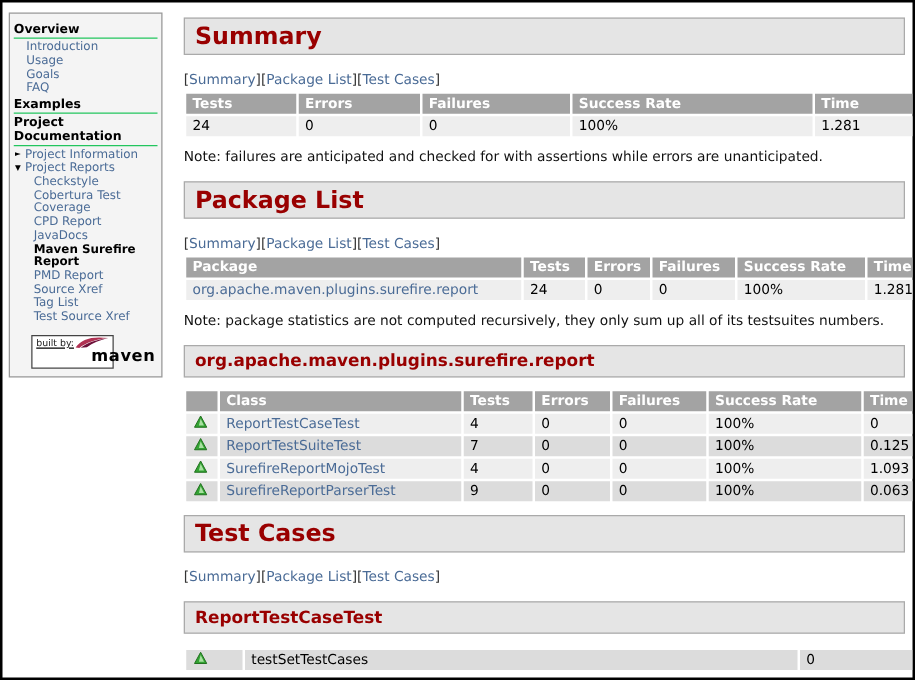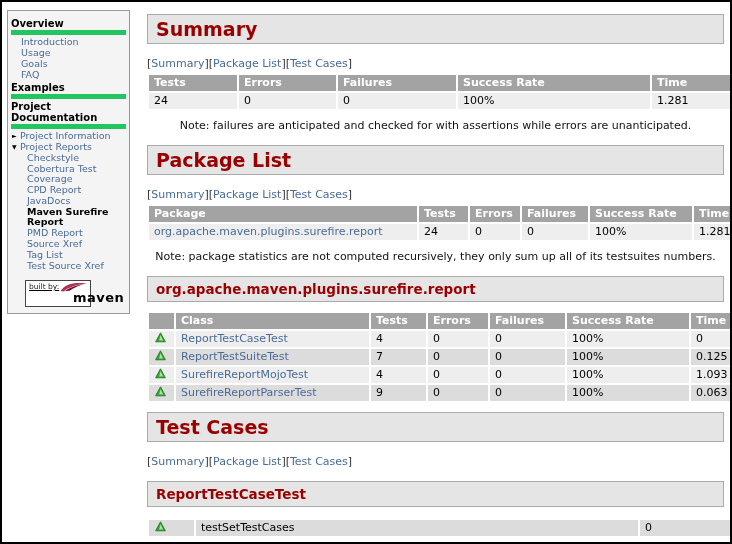--- a/index.html
+++ b/index.html
@@ -11,21 +11,21 @@
   a{text-decoration:none;color:#4a6b96;cursor:pointer;}
 
   
   .sidebar{
     position:absolute;left:5px;top:8px;width:123px;box-sizing:border-box;
     background:#f4f4f4;border:1px solid #999;padding:5px 3px 6px 3px;
     font-size:9.5px;line-height:10px;
   }
   .side-header{
     font-weight:bold;font-size:10px;line-height:11px;color:#000;
-    border-bottom:5px solid #22c55e;margin:2px 0 2px 0;padding-bottom:1px;
+    border-bottom:1px solid #22c55e;margin:2px 0 2px 0;padding-bottom:1px;
   }
   .side-link{display:block;color:#4a6b96;padding-left:10px;margin:1px 0;}
   .side-toggle{display:block;color:#4a6b96;padding-left:1px;margin:1px 0;}
   .side-toggle .arrow{
     display:inline-block;width:8px;font-size:6px;color:#000;vertical-align:1px;
   }
   .side-sublink{display:block;color:#4a6b96;padding-left:16px;margin:1px 0;}
   .side-current{
     display:block;font-weight:bold;color:#000;padding-left:16px;margin:1px 0;
   }
@@ -49,21 +49,21 @@
     margin:0 0 13px 0;
   }
   .h2bar.gap{margin-top:13px;}
   .h3bar{
     background:#e5e5e5;border:1px solid #aaa;color:#990000;
     font-size:13.5px;line-height:16px;font-weight:bold;padding:4px 8px;
     margin:13px 0 9px 0;
   }
   .navline{font-size:11px;line-height:13px;margin:0 0 3px 0;color:#333;}
   .navline .br{color:#333;}
-  .note{font-size:11px;line-height:13px;margin:8px 0 13px 0;color:#111;text-align:center;}
+  .note{font-size:11px;line-height:13px;margin:8px 0 13px 0;color:#111;}
 
   table{
     width:100%;border-collapse:separate;border-spacing:2px;
     font-size:11px;table-layout:fixed;margin:0;
   }
   th{
     background:#a3a3a3;color:#fff;text-align:left;font-weight:bold;
     padding:1px 5px;line-height:14px;overflow:hidden;white-space:nowrap;
   }
   td{padding:1px 5px;line-height:14px;overflow:hidden;white-space:nowrap;}

